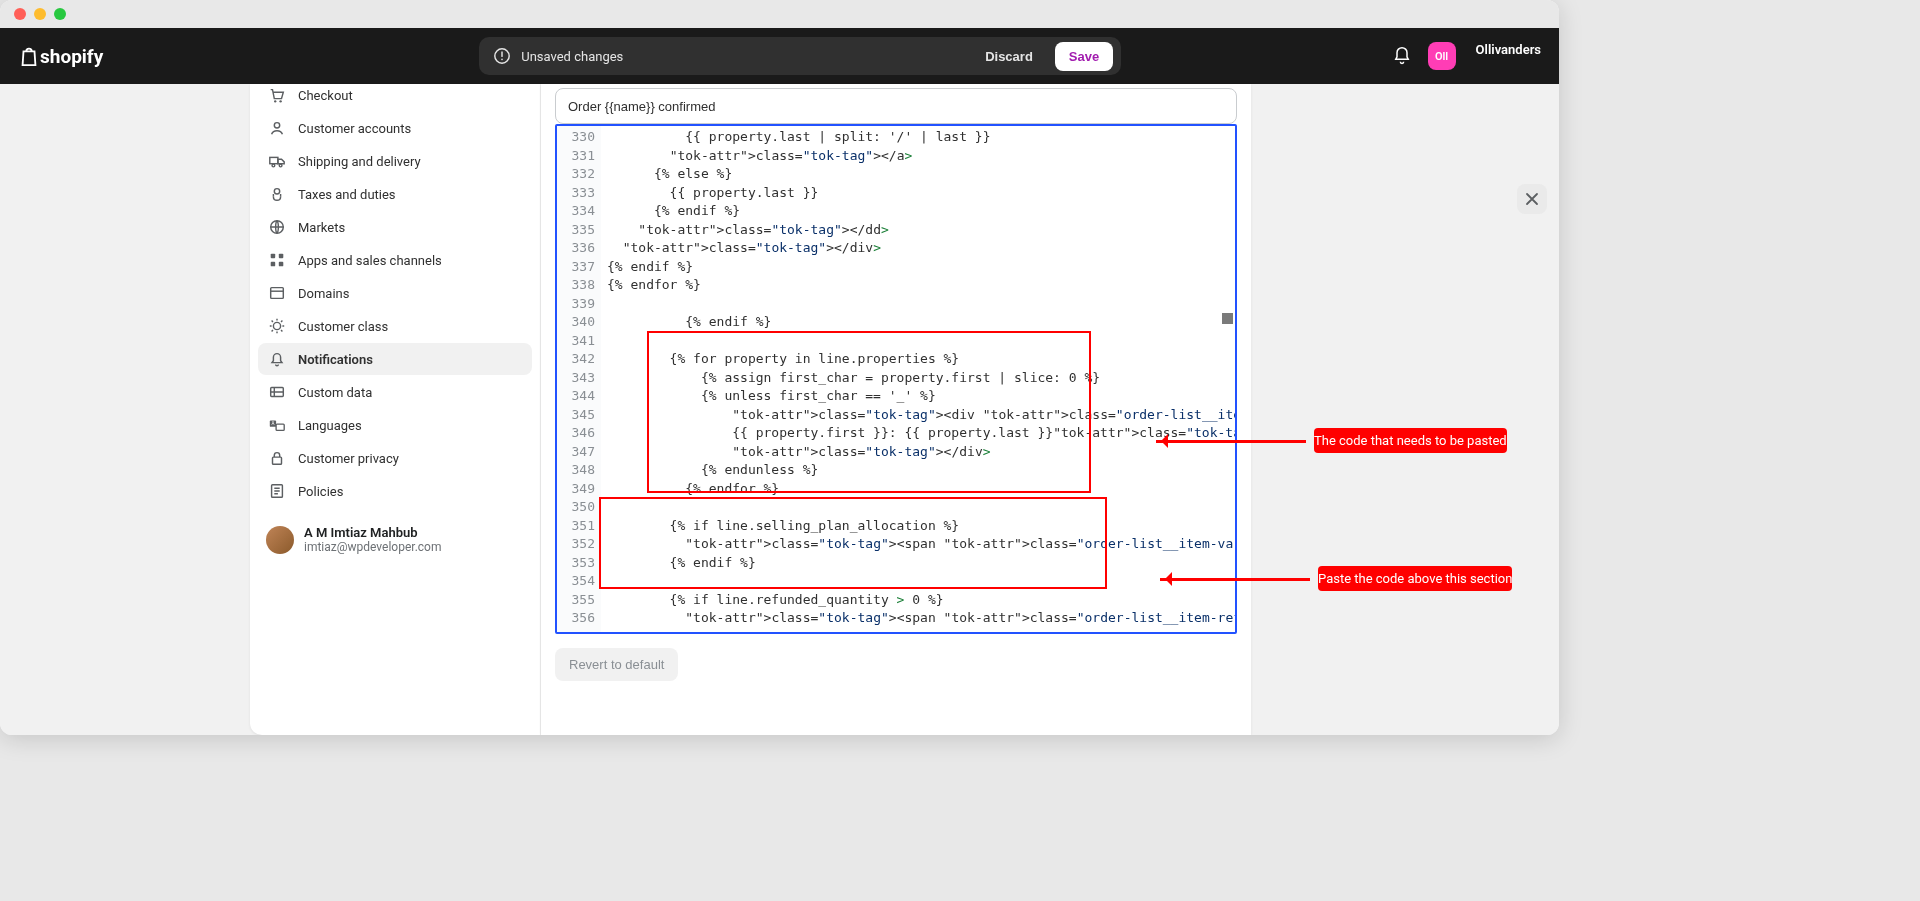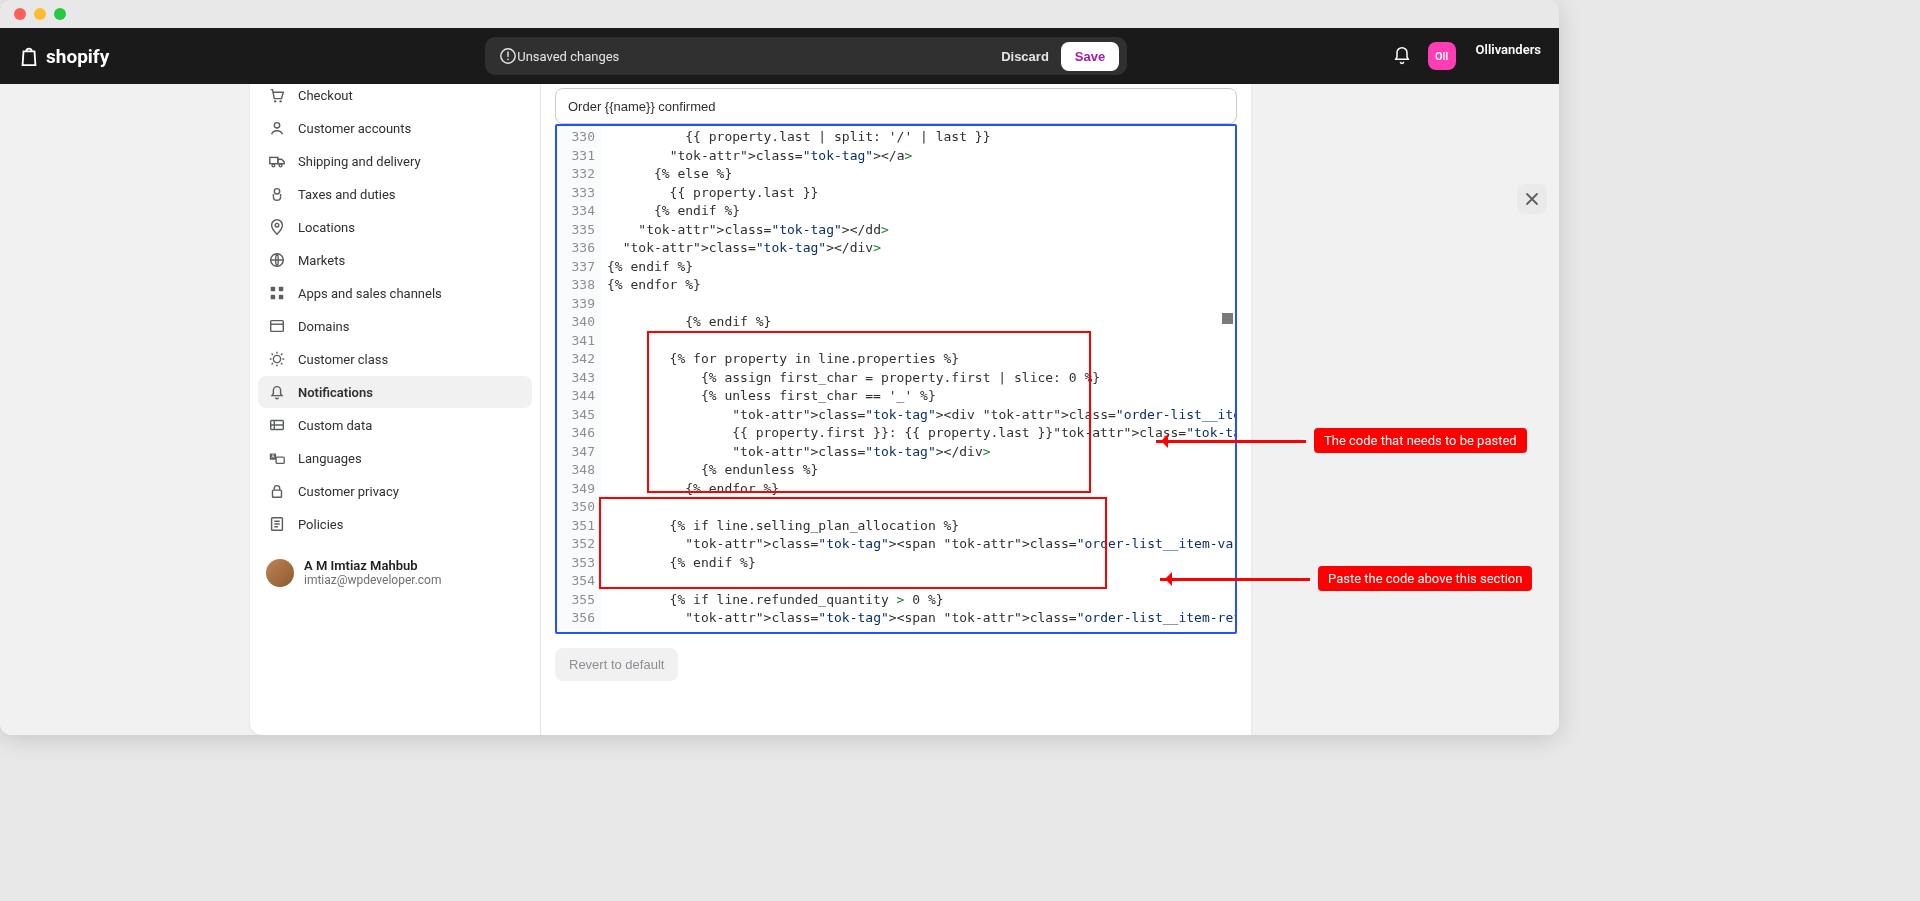--- a/index.html
+++ b/index.html
@@ -36,35 +36,36 @@
 
 .topbar {
   height: 56px;
   background: #1a1a1a;
   display: flex;
   align-items: center;
   padding: 0 18px;
   gap: 16px;
   color: #fff;
 }
-.logo { display: flex; align-items: center; gap: 6px; font-weight: 700; font-size: 19px; }
+.logo { display: flex; align-items: center; font-weight: 700; font-size: 19px; }
 .logo-bag {
   width: 22px; height: 24px; position: relative;
 }
 .logo-bag svg { width: 100%; height: 100%; fill: #fff; }
 
 .unsaved-pill {
   flex: 0 0 auto;
   margin-left: 360px;
   background: #303030;
   border-radius: 10px;
   height: 38px;
   display: flex;
   align-items: center;
   padding: 0 8px 0 14px;
+  gap: 10px;
   width: 642px;
 }
 .unsaved-pill .warn { width: 18px; height: 18px; }
 .unsaved-pill .txt { color: #e5e5e5; font-size: 13px; flex: 1; }
 .btn-discard {
   background: transparent; border: none; color: #e5e5e5; font-size: 13px; font-weight: 600;
   padding: 7px 12px; border-radius: 8px; cursor: pointer;
 }
 .btn-save {
   background: #fff; border: none; color: #a21caf; font-size: 13px; font-weight: 600;
@@ -207,21 +208,21 @@
   width: 150px; height: 8px; position: relative;
 }
 .anno-arrow::before {
   content: ""; position: absolute; top: 3px; left: 0; right: 0; height: 3px; background: #ff0000;
 }
 .anno-arrow::after {
   content: ""; position: absolute; left: -2px; top: -3px;
   border: 7px solid transparent; border-right-color: #ff0000;
 }
 .anno-box {
-  background: #ff0000; color: #fff; padding: 5px 10px; border-radius: 4px;
+  background: #ff0000; color: #fff; padding: 5px 0; border-radius: 4px;
   font-size: 13px; white-space: nowrap;
 }
 </style>
 </head>
 <body>
 
 <div class="mac-window">
   <div class="titlebar">
     <div class="tlight red"></div>
     <div class="tlight yellow"></div>
@@ -292,27 +293,20 @@
               </svg></span>
             <span>Shipping and delivery</span>
           </div>
           <div class="side-item">
             <span class="side-icon"><svg viewBox="0 0 20 20" fill="none" stroke="currentColor" stroke-width="1.6">
                 <circle cx="10" cy="7" r="3"></circle>
                 <path d="M6 13c0 2 1 4 4 4s4-2 4-4"></path>
                 <path d="M6 10v3M14 10v3"></path>
               </svg></span>
             <span>Taxes and duties</span>
-          </div>
-          <div class="side-item">
-            <span class="side-icon"><svg viewBox="0 0 20 20" fill="none" stroke="currentColor" stroke-width="1.6">
-                <path d="M10 2a6 6 0 016 6c0 4-6 10-6 10S4 12 4 8a6 6 0 016-6z"></path>
-                <circle cx="10" cy="8" r="2"></circle>
-              </svg></span>
-            <span>Locations</span>
           </div>
           <div class="side-item">
             <span class="side-icon"><svg viewBox="0 0 20 20" fill="none" stroke="currentColor" stroke-width="1.6">
                 <circle cx="10" cy="10" r="7"></circle>
                 <path d="M3 10h14M10 3c2 2 2 12 0 14M10 3c-2 2-2 12 0 14"></path>
               </svg></span>
             <span>Markets</span>
           </div>
           <div class="side-item">
             <span class="side-icon"><svg viewBox="0 0 20 20" fill="currentColor">

